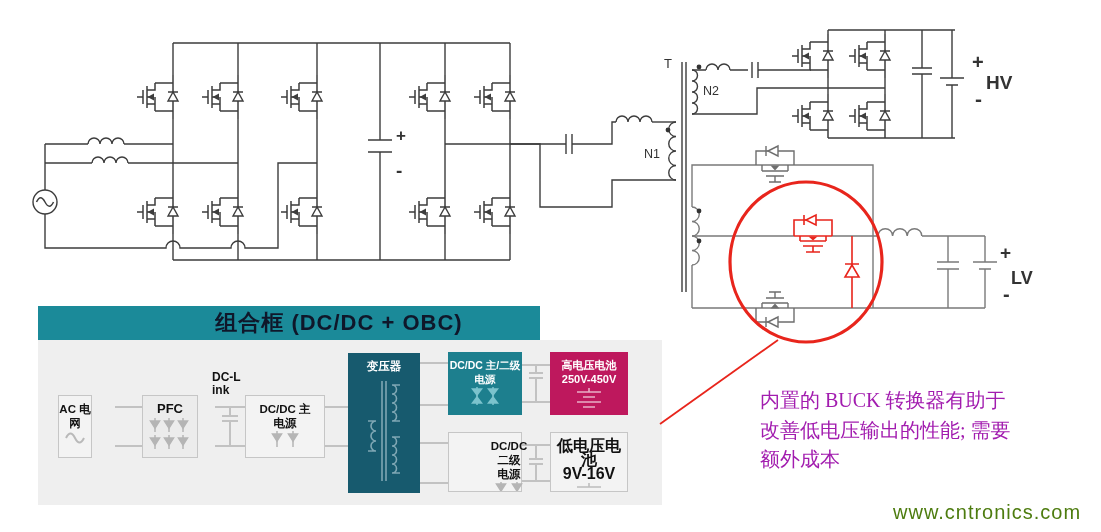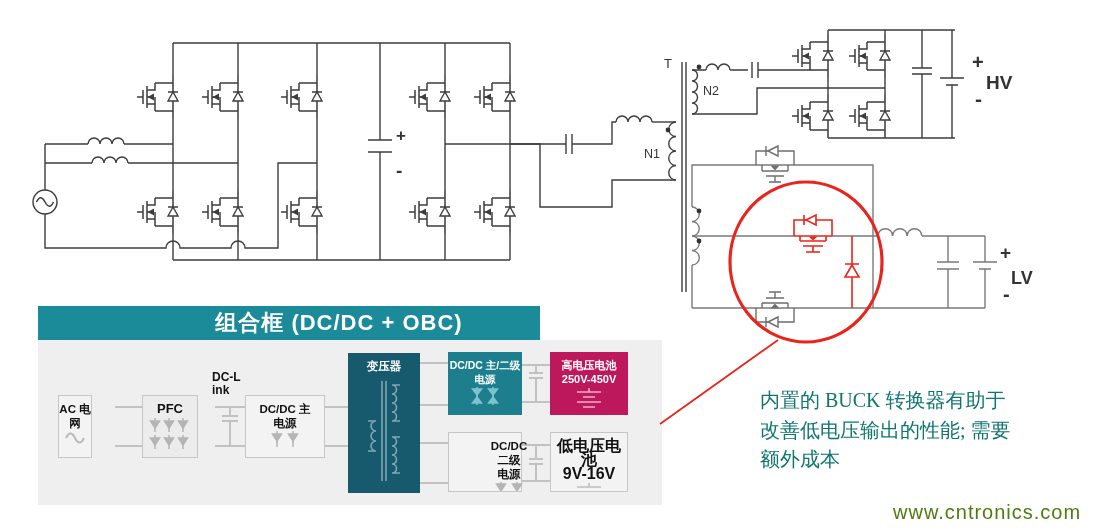--- a/index.html
+++ b/index.html
@@ -1,41 +1,41 @@
 <!DOCTYPE html>
 <html><head>
 <meta charset="utf-8">
 <style>
   html,body{margin:0;padding:0;background:#fff;}
   #stage{position:relative;width:1101px;height:532px;background:#ffffff;overflow:hidden;
          font-family:"Liberation Sans",sans-serif;}
   #schem{position:absolute;left:0;top:0;}
   #panel{position:absolute;left:38px;top:340px;width:624px;height:165px;background:#efefef;}
   #banner{position:absolute;left:38px;top:306px;width:502px;height:34px;background:#1b8a99;
-          color:#ffffff;display:flex;align-items:center;justify-content:center;
+          color:#0f172a;display:flex;align-items:center;justify-content:center;
           box-sizing:border-box;padding-left:100px;font-weight:700;font-size:22px;letter-spacing:1px;}
   .blk{position:absolute;box-sizing:border-box;background:#f3f3f3;border:1.5px solid #c6c6c6;
        display:flex;flex-direction:column;align-items:center;text-align:center;
        font-weight:700;font-size:11.5px;line-height:14px;color:#111;}
   .blk .lbl{margin-top:6px;}
   .blk.dark{background:#175a6e;border:none;color:#fff;}
   .blk.teal{background:#1d7f8e;border:none;color:#fff;font-size:10.5px;}
   .blk.cyan{background:#be185d;border:none;color:#fff;font-size:11px;}
   #blk-ac{left:58px;top:395px;width:34px;height:63px;}
   #blk-pfc{left:142px;top:395px;width:56px;height:63px;font-size:13px;background:#ececec;}
   #blk-dcdc-main{left:245px;top:395px;width:80px;height:63px;}
   #blk-xfmr{left:348px;top:353px;width:72px;height:140px;}
   #blk-prisec{left:448px;top:352px;width:74px;height:63px;}
   #blk-hvbatt{left:550px;top:352px;width:78px;height:63px;}
   #blk-sec{left:448px;top:432px;width:74px;height:60px;padding-left:48px;}
   #blk-lvbatt{left:550px;top:432px;width:78px;height:60px;font-size:16px;}
   #dclink-label{position:absolute;left:212px;top:371px;font-weight:700;font-size:12px;
                 line-height:13px;color:#111;}
   #callout{position:absolute;left:760px;top:386px;width:336px;font-family:"Liberation Serif",serif;
-           font-size:20px;line-height:29.5px;color:#0f766e;}
+           font-size:20px;line-height:29.5px;color:#a21caf;}
   #watermark{position:absolute;left:893px;top:501px;font-size:20px;color:#4d7c0f;letter-spacing:1px;}
   svg{display:block;}
   text{font-family:"Liberation Sans",sans-serif;}
 </style>
 </head>
 <body>
 
 <div id="stage">
 
   <div id="panel"></div>

